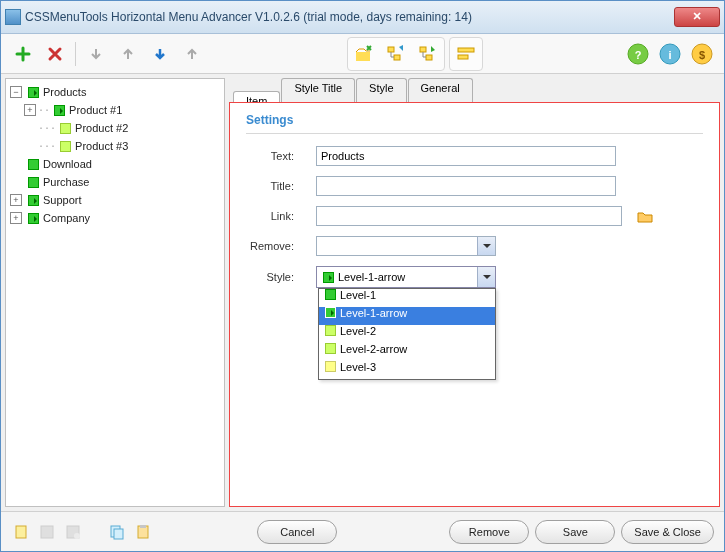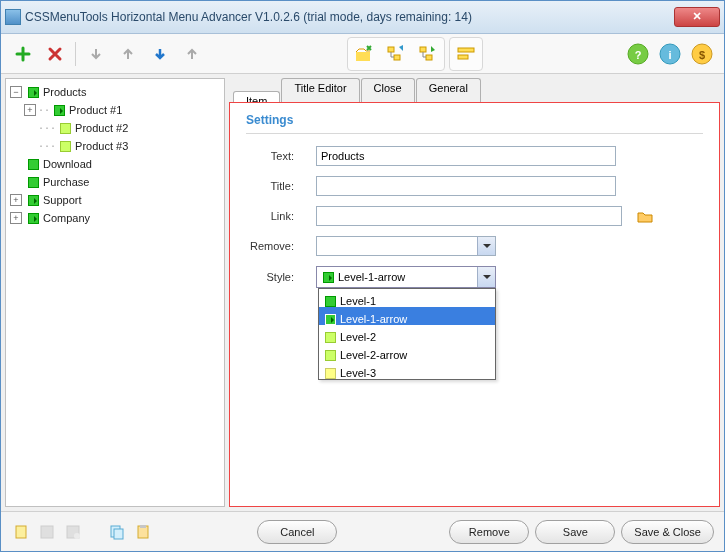--- a/index.html
+++ b/index.html
@@ -36,21 +36,21 @@
 .form-row { display: flex; align-items: center; margin-bottom: 10px; position: relative; gap: 10px; }
 .form-label { width: 60px; text-align: right; padding-right: 12px; color: #333; }
 .form-input { border: 1px solid #a0b0c0; height: 20px; padding: 2px 4px; background: #fff; }
 .form-input.long { width: 300px; }
 .form-input.full { width: 306px; }
 .form-select { border: 1px solid #a0b0c0; height: 20px; background: #fff; width: 180px; position: relative; display: flex; align-items: center; padding: 0 2px; cursor: pointer; }
 .style-select { width: 180px; border: 1px solid #88a; height: 22px; display: flex; align-items: center; padding: 0 2px; background: #fff; cursor: pointer; position: relative; }
 .select-arrow { position: absolute; right: 0; top: 0; width: 18px; height: 100%; background: linear-gradient(#e8eef8,#c8d8f0); border-left: 1px solid #a0b0c8; display: flex; align-items: center; justify-content: center; }
 .select-arrow::after { content: ""; border-top: 4px solid #333; border-left: 4px solid transparent; border-right: 4px solid transparent; }
 .dropdown { position: absolute; left: 72px; top: 22px; width: 178px; border: 1px solid #666; background: #fff; box-shadow: 2px 2px 3px rgba(0,0,0,.15); z-index: 10; }
-.dropdown-item { display: flex; align-items: flex-end; height: 18px; padding: 0 2px; cursor: pointer; }
+.dropdown-item { display: flex; align-items: flex-start; height: 18px; padding: 0 2px; cursor: pointer; }
 .dropdown-item.selected { background: #3a7fe0; color: #fff; }
 .dropdown-item.selected .tree-icon { border-color: #fff; }
 .folder-icon { width: 18px; height: 16px; margin-left: 4px; cursor: pointer; display: flex; align-items: center; justify-content: center; }
 .bottom-bar { height: 40px; display: flex; align-items: center; padding: 6px 10px; gap: 6px; border-top: 1px solid #d0d0d0; background: #f4f4f4; }
 .small-btn { width: 20px; height: 20px; cursor: pointer; display: flex; align-items: center; justify-content: center; opacity: .8; }
 .small-btn.dis { opacity: .35; }
 .btn { min-width: 80px; height: 24px; border: 1px solid #a0a0a0; background: linear-gradient(#fefefe,#e4e4e4); border-radius: 12px; cursor: pointer; padding: 0 12px; color: #222; }
 svg { display: block; }
 </style>
 </head>
@@ -196,22 +196,22 @@
       <div class="tree-node">
         <span class="tree-expander">+</span>
         <span class="tree-icon arrow"></span>
         <span class="tree-label">Company</span>
       </div>
     </div>
 
     <div class="right-panel">
       <div class="tabs">
         <div class="tab active">Item</div>
-        <div class="tab">Title Editor</div>
-        <div class="tab">Close</div>
+        <div class="tab">Style Title</div>
+        <div class="tab">Style</div>
         <div class="tab">General</div>
       </div>
       <div class="tab-body">
         <div class="section-title">Settings</div>
 
         <div class="form-row">
           <div class="form-label">Text:</div>
           <input class="form-input long" value="Products" style="">
         </div>
         <div class="form-row">

